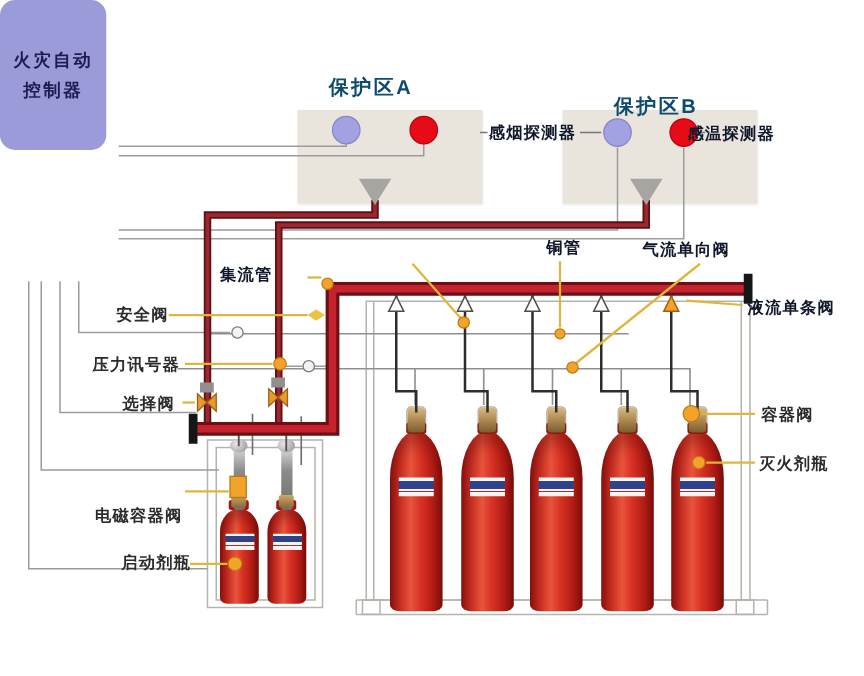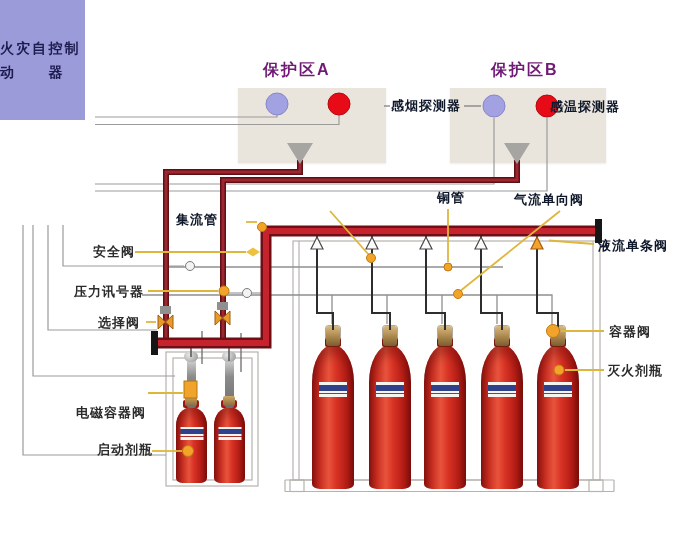--- a/index.html
+++ b/index.html
@@ -2,26 +2,26 @@
 <html><head>
 <meta charset="utf-8">
 <style>
   html,body{margin:0;padding:0;background:#ffffff;}
   #canvas{position:relative;width:691px;height:541px;background:#ffffff;overflow:hidden;
           font-family:"Liberation Sans",sans-serif;}
   svg{position:absolute;left:0;top:0;pointer-events:none;}
   #svg-bg{z-index:1;}
   .box{position:absolute;z-index:0;}
   #controller-box{left:10px;top:105px;width:85px;height:120px;background:#9c9bd9;
-     display:flex;flex-direction:row;justify-content:center;align-items:center;z-index:2;}
+     display:flex;flex-direction:column;justify-content:center;align-items:center;z-index:2;border-radius:12px;}
   #controller-box .cline{color:#1c1c50;font-weight:bold;font-size:14px;line-height:24px;letter-spacing:2px;}
   #zoneA-box{left:238px;top:88px;width:148px;height:75px;background:#e9e5dc;box-shadow:0 1px 2px rgba(0,0,0,.08);}
   #zoneB-box{left:450px;top:88px;width:156px;height:75px;background:#e9e5dc;box-shadow:0 1px 2px rgba(0,0,0,.08);}
-  .zone-title{position:absolute;z-index:4;font-weight:bold;font-size:16px;color:#701a75;letter-spacing:2px;white-space:nowrap;}
-  #titleA{left:263px;top:60px;} #titleB{left:491px;top:60px;}
+  .zone-title{position:absolute;z-index:4;font-weight:bold;font-size:16px;color:#0c4a6e;letter-spacing:2px;white-space:nowrap;}
+  #titleA{left:263px;top:60px;} #titleB{left:491px;top:75px;}
   .lbl{position:absolute;z-index:4;font-weight:bold;font-size:13px;color:#2b2b2b;letter-spacing:1px;white-space:nowrap;}
   .lbl.red{color:#0f172a;}
   
   .bottle-lg{position:absolute;z-index:2;width:42px;height:144px;top:345px;
      border-radius:50% 50% 8px 8px / 26% 26% 5px 5px;
      background:linear-gradient(90deg,#8e1410 0%,#c62c20 18%,#e8543c 40%,#d83224 58%,#b01b14 84%,#7e100c 100%);
      box-shadow:inset 0 10px 10px rgba(90,5,5,.35);}
   .bottle-sm{position:absolute;z-index:2;width:31px;height:76px;top:407px;
      border-radius:50% 50% 6px 6px / 24% 24% 5px 5px;
      background:linear-gradient(90deg,#8e1410 0%,#c62c20 20%,#e8543c 42%,#d83224 58%,#b01b14 84%,#7e100c 100%);

